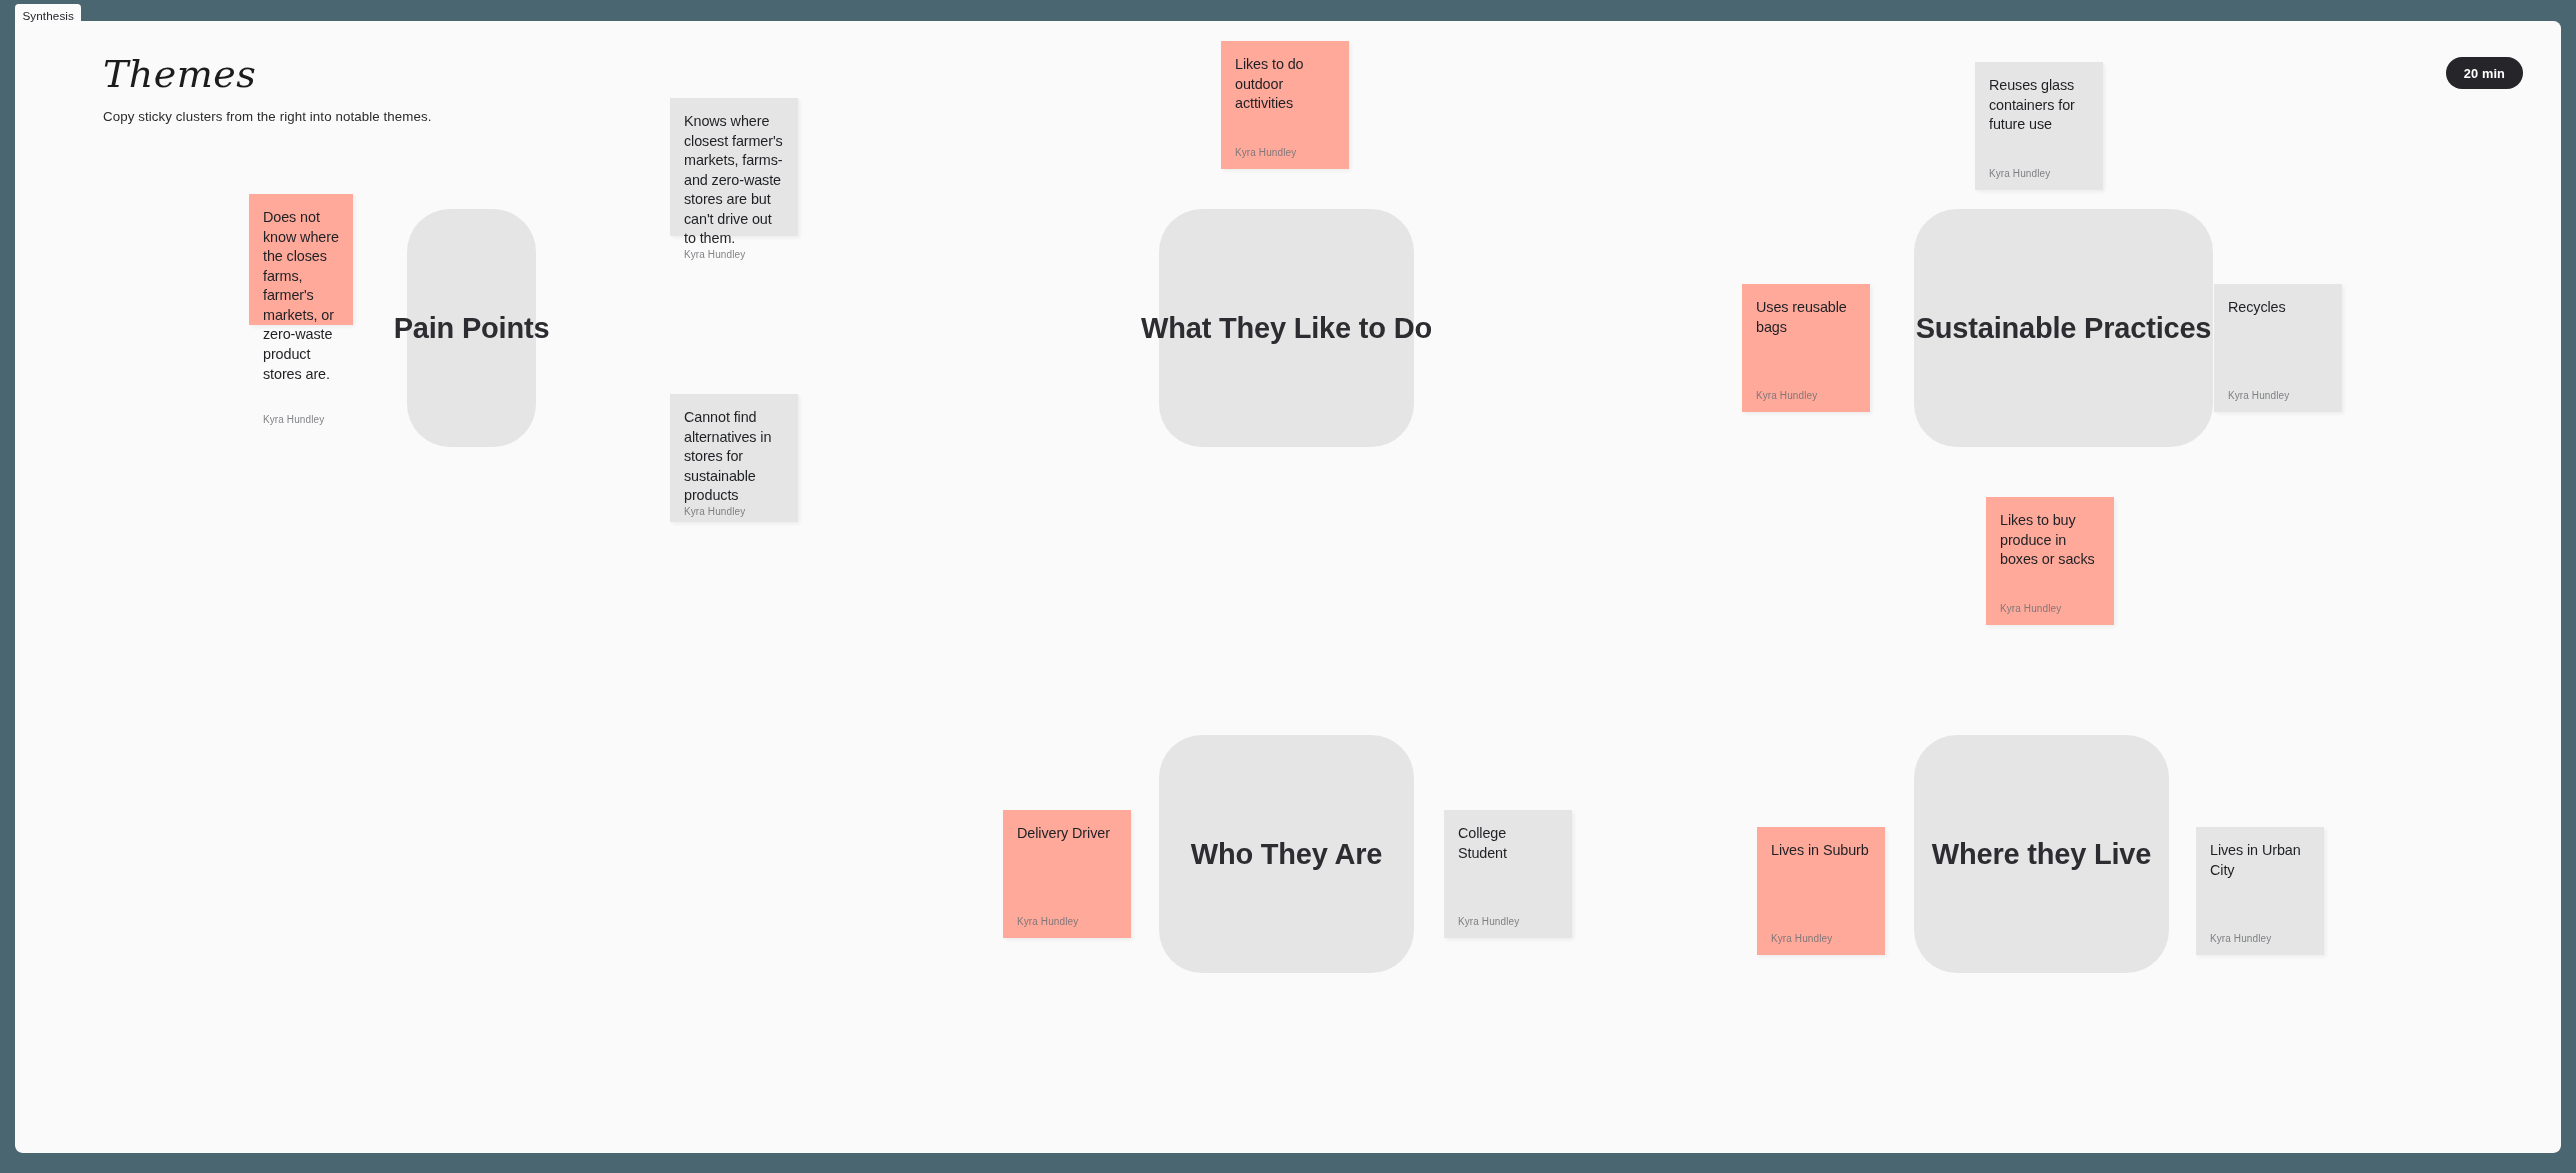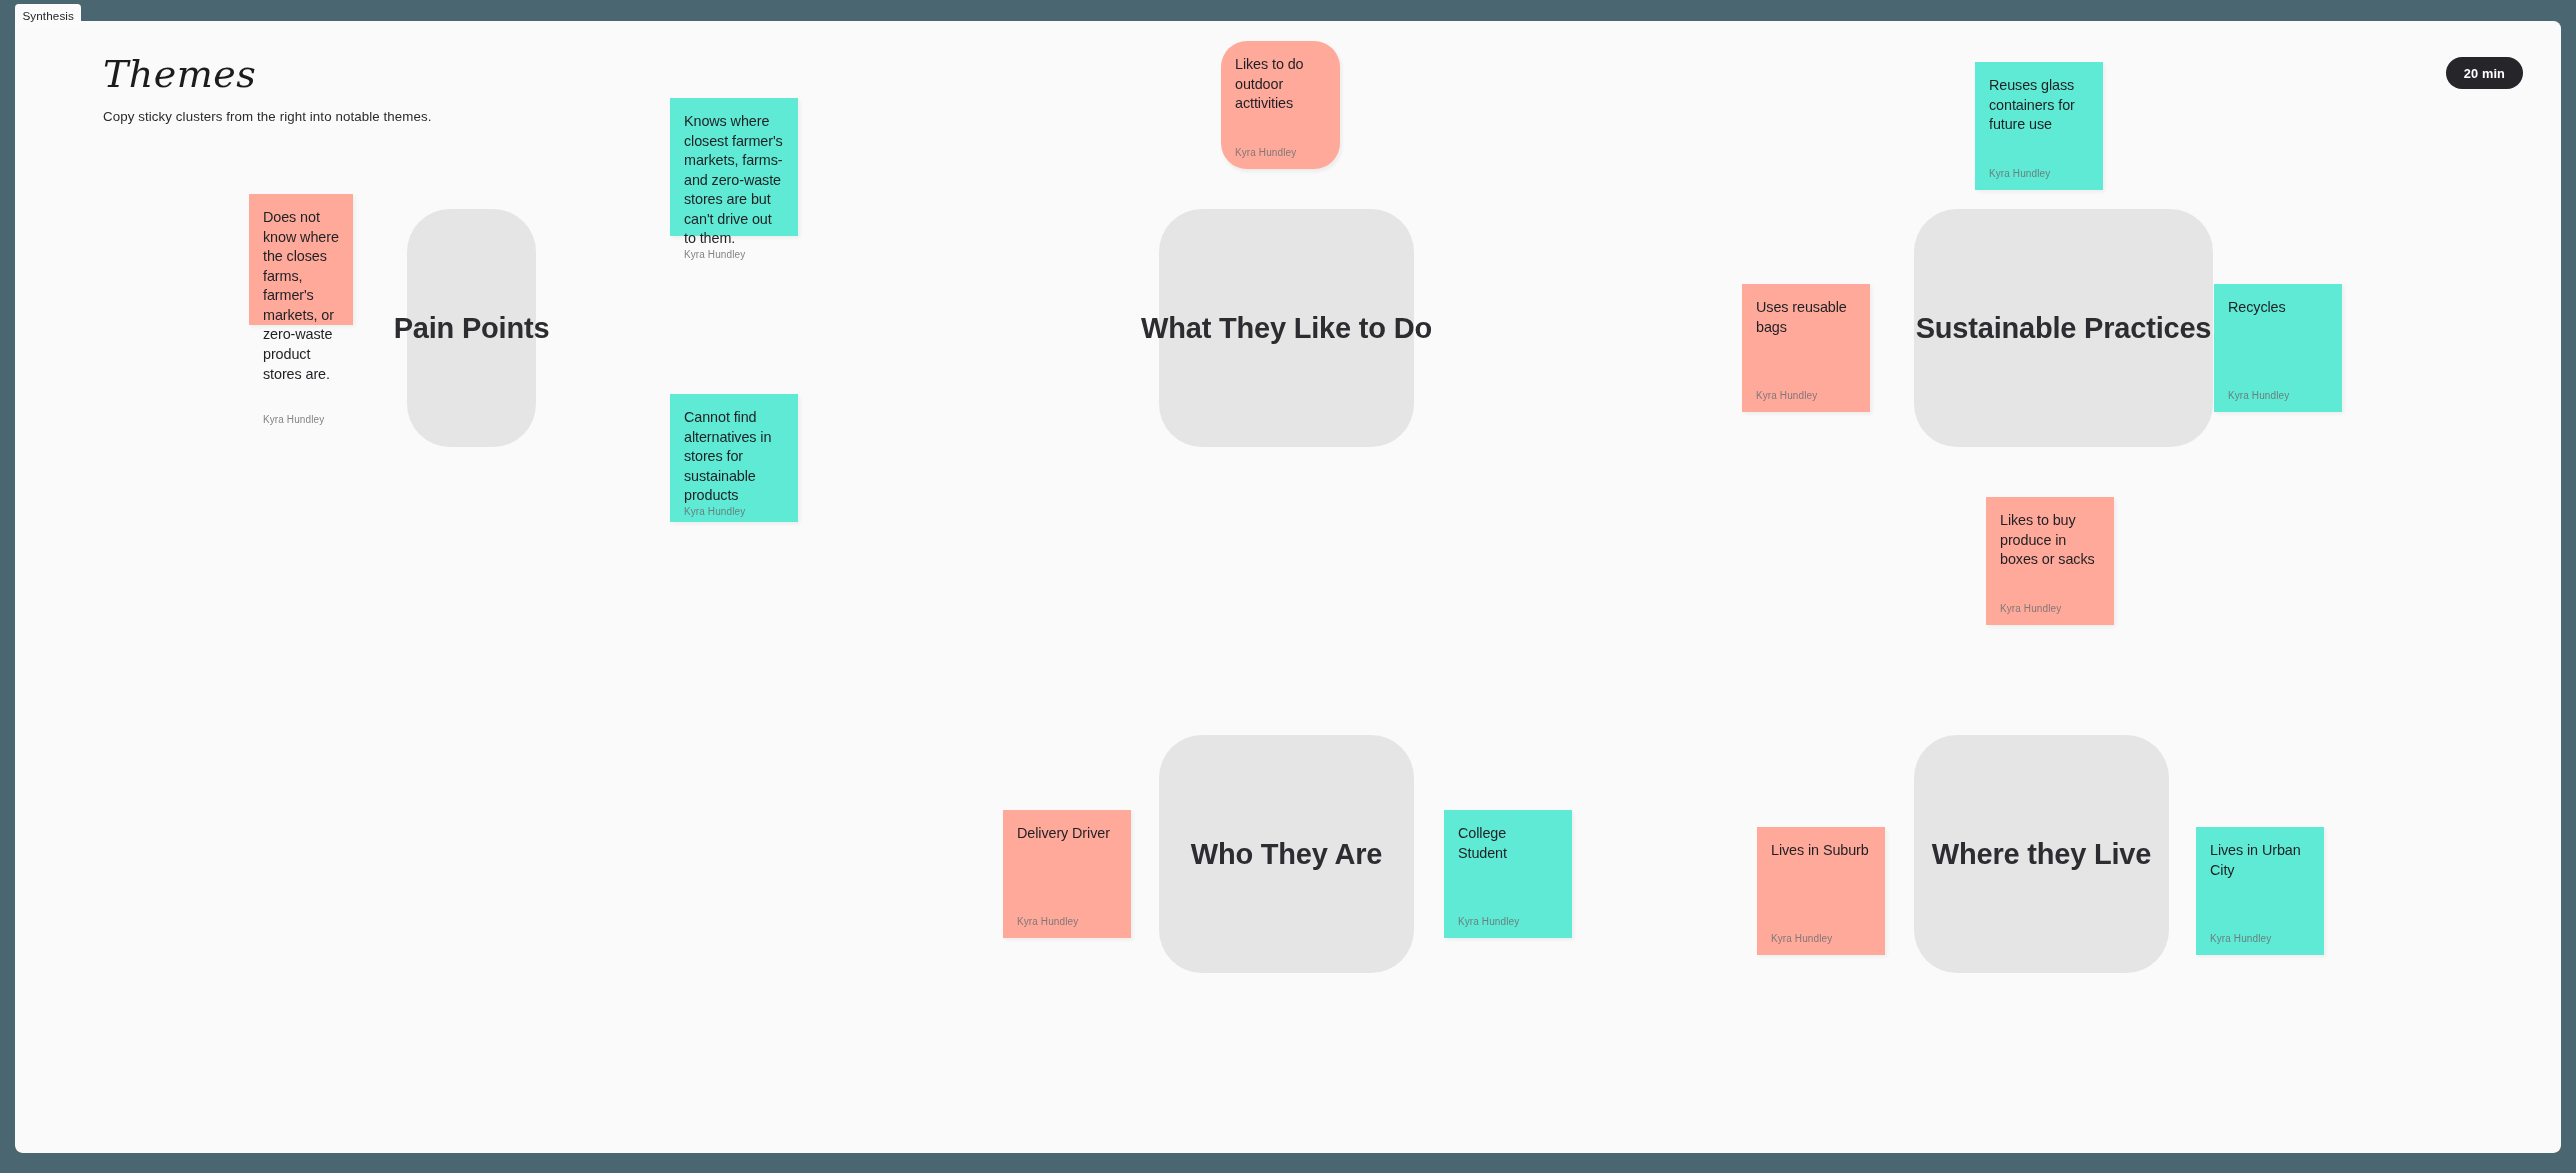--- a/index.html
+++ b/index.html
@@ -101,21 +101,21 @@
 
   
   .sticky {
     position: absolute;
     padding: 14px 14px 0 14px;
     box-shadow: 1.6px 2.1px 3.7px rgba(0,0,0,0.055);
     display: flex;
     flex-direction: column;
   }
   .sticky.pink { background: #ffa99b; }
-  .sticky.blue { background: #5eead4; }
+  .sticky.blue { background: #e5e5e5; }
   .sticky-text {
     font-size: 14.4px;
     line-height: 1.36;
     color: #1f2024;
     letter-spacing: -0.1px;
     flex: 0 0 auto;
   }
   .sticky-author {
     margin-top: auto;
     padding-bottom: 10.6px;
@@ -167,21 +167,21 @@
     <div class="sticky blue" style="left:655px; top:77px; width:128px; height:138px;">
       <div class="sticky-text">Knows where closest farmer's markets, farms- and zero-waste stores are but can't drive out to them.</div>
       <div class="sticky-author">Kyra Hundley</div>
     </div>
 
     <div class="sticky blue" style="left:655px; top:373px; width:128px; height:128px;">
       <div class="sticky-text">Cannot find alternatives in stores for sustainable products</div>
       <div class="sticky-author">Kyra Hundley</div>
     </div>
 
-    <div class="sticky pink" style="left:1206px; top:20px; width:119px; height:128px;border-radius:26px;">
+    <div class="sticky pink" style="left:1206px; top:20px; width:128px; height:128px;">
       <div class="sticky-text">Likes to do outdoor acttivities</div>
       <div class="sticky-author">Kyra Hundley</div>
     </div>
 
     <div class="sticky blue" style="left:1960px; top:41px; width:128px; height:128px;">
       <div class="sticky-text">Reuses glass containers for future use</div>
       <div class="sticky-author">Kyra Hundley</div>
     </div>
 
     <div class="sticky pink" style="left:1727px; top:263px; width:128px; height:128px;">

